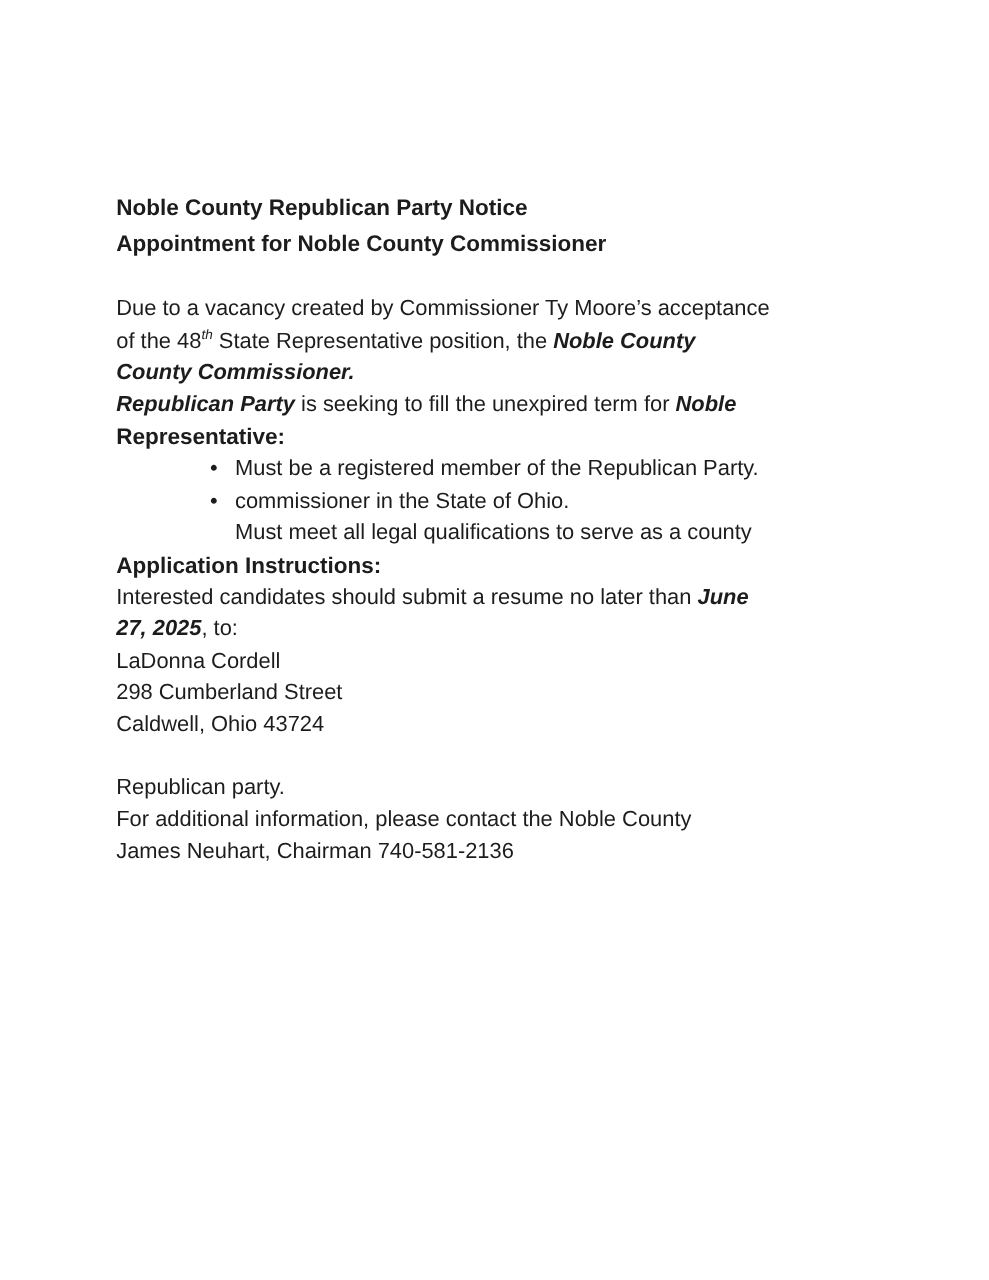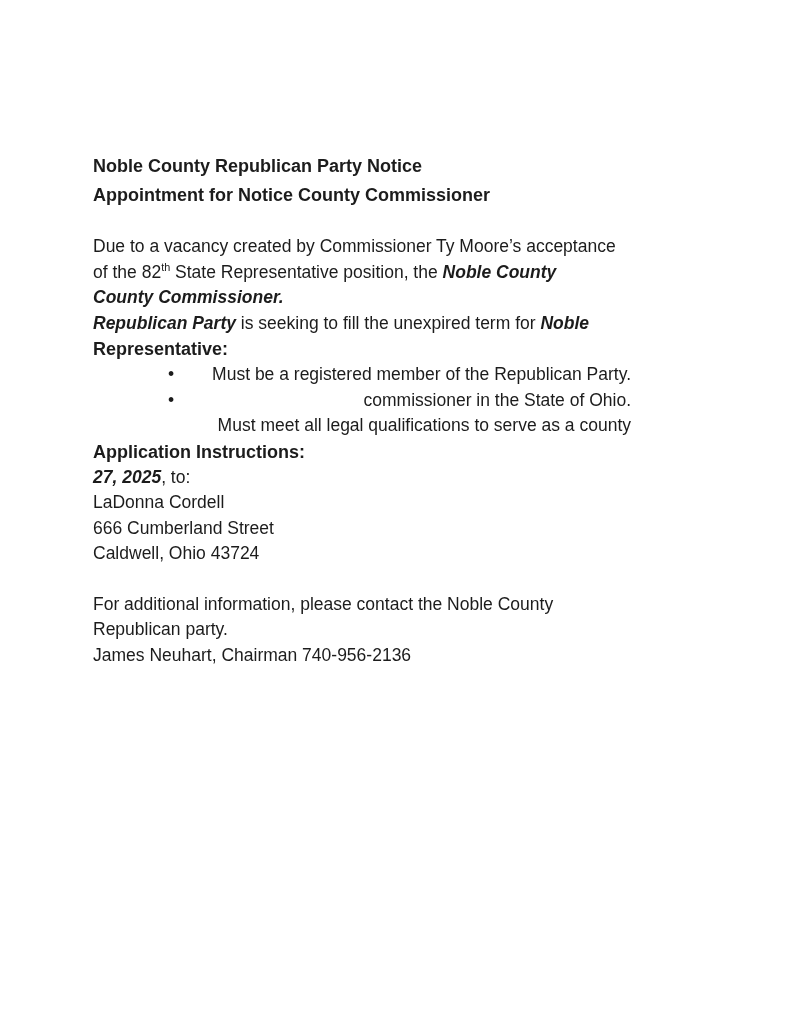--- a/index.html
+++ b/index.html
@@ -27,47 +27,48 @@
   }
   .doc-title { margin-bottom: 3px; }
   .spacer-line { height: 26px; }
   .spacer-line-sm { height: 25px; }
   .line { white-space: pre; }
   b { font-weight: 700; font-style: italic; }
   sup {
     font-size: 0.62em;
     vertical-align: super;
     line-height: 0;
+    font-style: italic;
   }
   .bullet-row {
     display: flex;
     align-items: flex-start;
   }
   .bullet-dot {
     flex: none;
     margin-left: 75px;
     width: 20px;
     white-space: pre;
   }
-  .bullet-text { flex: 1 1 auto; text-align: right; }
+  .bullet-text { flex: 1 1 auto; }
 </style>
 </head>
 <body style="background: rgb(255, 255, 255);">
 
 <div class="page" style="color: rgb(28, 28, 28);">
 
   <div class="heading doc-title">Noble County Republican Party Notice</div>
 
-  <div class="heading">Appointment for Notice County Commissioner</div>
+  <div class="heading">Appointment for Noble County Commissioner</div>
 
   <div class="spacer-line"></div>
 
   <div>
       <div class="line"><span>Due to a vacancy created by Commissioner Ty Moore’s acceptance</span></div>
-      <div class="line"><span>of the 82</span><sup>th</sup><span> State Representative position, the </span><b>Noble County</b></div>
+      <div class="line"><span>of the 48</span><sup>th</sup><span> State Representative position, the </span><b>Noble County</b></div>
       <div class="line"><b>County Commissioner.</b></div>
       <div class="line"><b>Republican Party</b><span> is seeking to fill the unexpired term for </span><b>Noble</b></div>
     </div>
 
   <div class="heading">Representative:</div>
 
   <div>
     <div class="bullet-row">
       <span class="bullet-dot">•</span>
       <div class="bullet-text">
@@ -79,31 +80,32 @@
       <div class="bullet-text">
           <div class="line">commissioner in the State of Ohio.</div>
           <div class="line">Must meet all legal qualifications to serve as a county</div>
         </div>
     </div>
   </div>
 
   <div class="heading">Application Instructions:</div>
 
   <div>
+      <div class="line"><span>Interested candidates should submit a resume no later than </span><b>June</b></div>
       <div class="line"><b>27, 2025</b><span>, to:</span></div>
     </div>
 
   <div>
       <div class="line">LaDonna Cordell</div>
-      <div class="line">666 Cumberland Street</div>
+      <div class="line">298 Cumberland Street</div>
       <div class="line">Caldwell, Ohio 43724</div>
     </div>
 
   <div class="spacer-line-sm"></div>
 
   <div>
+      <div class="line">Republican party.</div>
       <div class="line">For additional information, please contact the Noble County</div>
-      <div class="line">Republican party.</div>
     </div>
 
-  <div class="line">James Neuhart, Chairman 740-956-2136</div>
+  <div class="line">James Neuhart, Chairman 740-581-2136</div>
 
 </div>
 
 </body></html>

